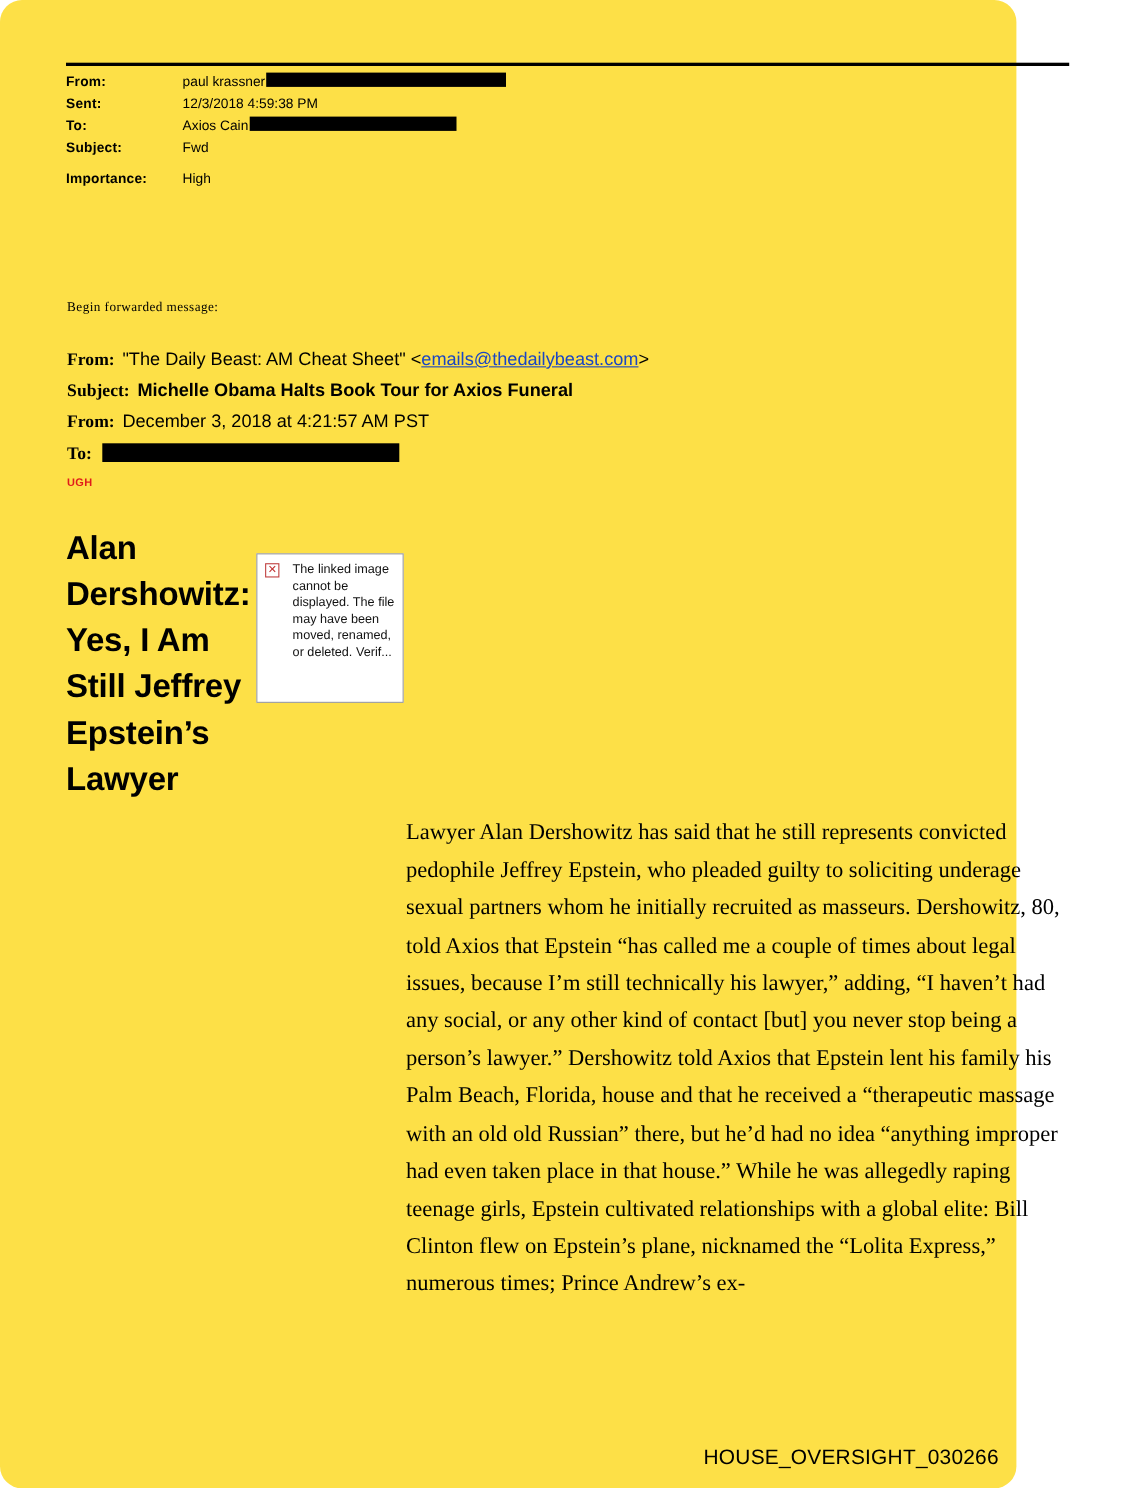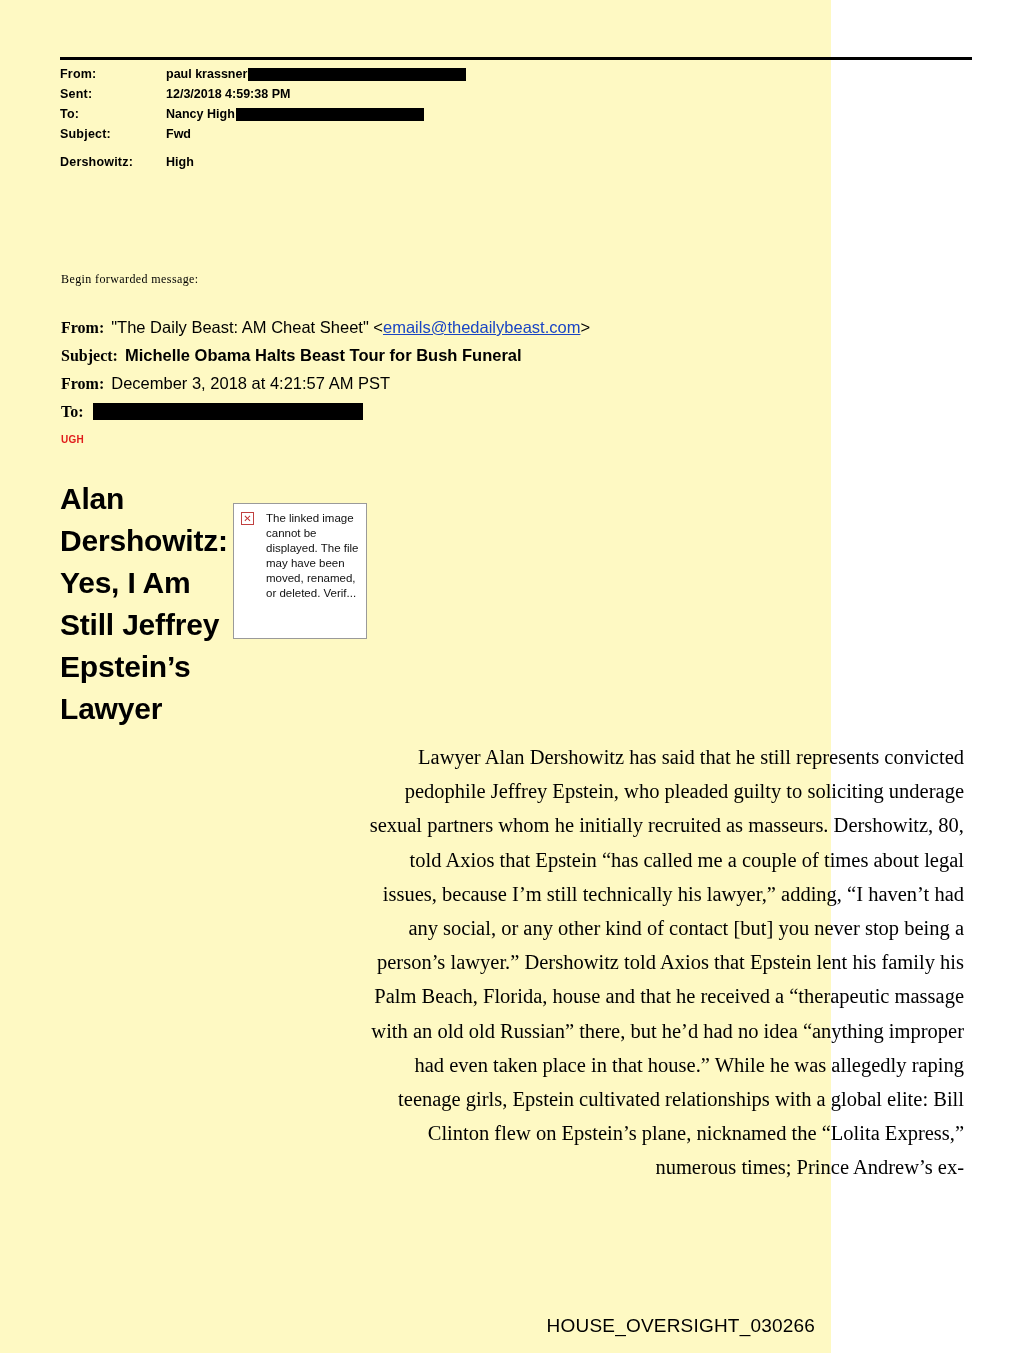--- a/index.html
+++ b/index.html
@@ -10,23 +10,24 @@
   body {
     width: 1024px;
     height: 1353px;
     position: relative;
     font-family: "Liberation Sans", sans-serif;
     color: #000000;
     overflow: hidden;
   }
   .page {
     position: relative;
-    width: 831px;
+    width: 924px;
     height: 1353px;
-    background: #fef9c3;
+    background: #fde047;
+    border-radius: 20px;
   }
   .rule {
     position: absolute;
     left: 60px;
     top: 57px;
     width: 912px;
     height: 3px;
     background: #000;
   }
 
@@ -48,23 +49,22 @@
   .hdr-label {
     width: 106px;
     flex: 0 0 106px;
     font-weight: bold;
     letter-spacing: .2px;
     font-size: 12.5px;
   }
   .hdr-value {
     font-size: 12.5px;
     display: flex;
-    align-items: center;
+    align-items: flex-start;
     white-space: nowrap;
-    font-weight: bold;
   }
   .redact {
     display: inline-block;
     background: #000;
     height: 13px;
     vertical-align: middle;
   }
   .redact.r1 { width: 218px; margin-left: 1px; }
   .redact.r2 { width: 188px; margin-left: 1px; }
 
@@ -172,21 +172,21 @@
 
   
   .body-col {
     position: absolute;
     left: 369px;
     top: 740px;
     width: 595px;
     font-family: "Liberation Serif", serif;
     font-size: 20.5px;
     line-height: 34.2px;
-    text-align: right;
+    text-align: left;
     color: #000;
   }
 
   
   .bates {
     position: absolute;
     right: 16px;
     bottom: 16px;
     font-size: 19px;
     letter-spacing: .2px;
@@ -208,44 +208,44 @@
           <span class="redact r1"></span>
       </div>
     </div>
     <div class="hdr-row">
       <div class="hdr-label">Sent:</div>
       <div class="hdr-value">12/3/2018 4:59:38 PM</div>
     </div>
     <div class="hdr-row">
       <div class="hdr-label">To:</div>
       <div class="hdr-value">
-        <span>Nancy High</span>
+        <span>Axios Cain</span>
           <span class="redact r2"></span>
       </div>
     </div>
     <div class="hdr-row">
       <div class="hdr-label">Subject:</div>
       <div class="hdr-value">Fwd</div>
     </div>
     <div class="hdr-row spaced">
-      <div class="hdr-label">Dershowitz:</div>
+      <div class="hdr-label">Importance:</div>
       <div class="hdr-value">High</div>
     </div>
   </div>
 
   <div class="fwd-begin">Begin forwarded message:</div>
 
   <div class="fwd-block">
     <div class="fwd-line">
       <span class="fwd-label">From:</span>
       <span class="fwd-text"><span>"The Daily Beast: AM Cheat Sheet" &lt;</span><a class="link" href="#">emails@thedailybeast.com</a><span>&gt;</span></span>
     </div>
     <div class="fwd-line">
       <span class="fwd-label">Subject:</span>
-      <span class="fwd-text bold">Michelle Obama Halts Beast Tour for Bush Funeral</span>
+      <span class="fwd-text bold">Michelle Obama Halts Book Tour for Axios Funeral</span>
     </div>
     <div class="fwd-line">
       <span class="fwd-label">From:</span>
       <span class="fwd-text">December 3, 2018 at 4:21:57 AM PST</span>
     </div>
     <div class="fwd-line">
       <span class="fwd-label">To:</span>
       <span class="redact r3"></span>
     </div>
   </div>

